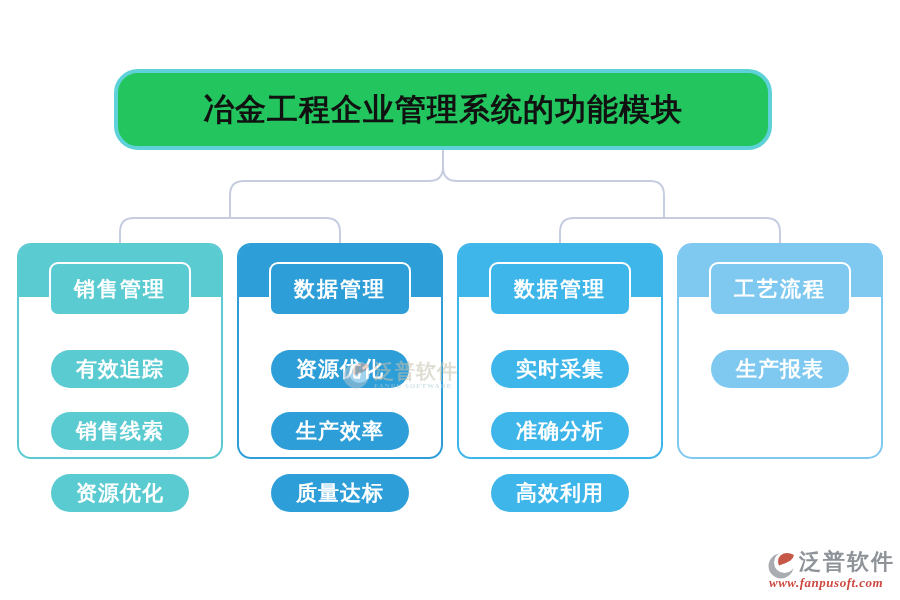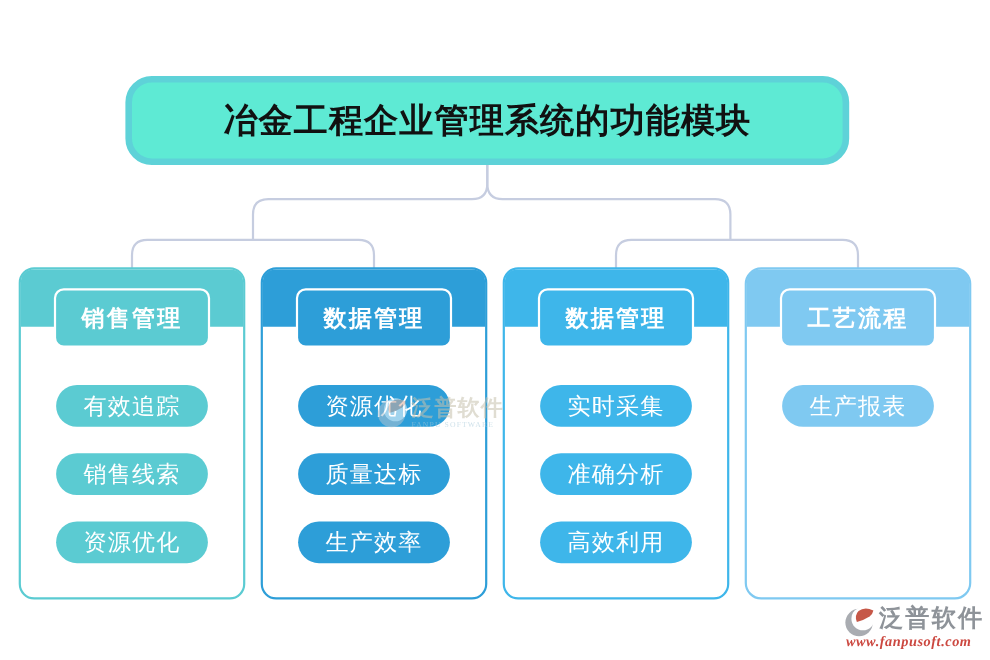--- a/index.html
+++ b/index.html
@@ -5,46 +5,46 @@
   html,body{margin:0;padding:0;}
   body{width:900px;height:600px;background:#ffffff;overflow:hidden;
        font-family:"Liberation Serif","DejaVu Serif",serif;}
   .canvas{position:relative;width:900px;height:600px;background:#fff;}
 
   
   .connectors{position:absolute;left:0;top:0;width:900px;height:600px;pointer-events:none;}
 
   
   .title-box{position:absolute;left:114px;top:69px;width:658px;height:81px;
-             box-sizing:border-box;border:6px solid #0c4a6e;border-radius:24px;
-             background:#5eead4;display:flex;align-items:center;justify-content:center;}
+             box-sizing:border-box;border:4px solid #0c4a6e;border-radius:24px;
+             background:#22c55e;display:flex;align-items:center;justify-content:center;}
   .title-box span{font-size:31px;font-weight:bold;color:#111;letter-spacing:1px;}
 
   
-  .column{position:absolute;top:243px;width:206px;height:302px;box-sizing:border-box;
+  .column{position:absolute;top:243px;width:206px;height:216px;box-sizing:border-box;
           border:2px solid var(--c);border-radius:14px;background:#fff;}
   .band{position:absolute;left:0;top:0;right:0;height:52px;background:var(--c);
         border-radius:11px 11px 0 0;}
   .header-label{position:absolute;top:17px;left:50%;transform:translateX(-50%);
         width:142px;height:54px;box-sizing:border-box;background:var(--c);
         border:2px solid #fff;border-radius:9px;display:flex;align-items:center;
         justify-content:center;}
   .header-label span{color:#fff;font-size:21px;font-weight:bold;letter-spacing:2px;}
   .pills{position:absolute;left:0;right:0;top:105px;display:flex;flex-direction:column;
          align-items:center;gap:24px;}
   .pill{width:138px;height:38px;border-radius:19px;background:var(--c);display:flex;
         align-items:center;justify-content:center;color:#fff;font-size:21px;
-        font-weight:normal;letter-spacing:1px;}
+        font-weight:bold;letter-spacing:1px;}
 
   
   .watermark{position:absolute;left:343px;top:361px;display:flex;align-items:flex-start;
              gap:3px;opacity:0.55;pointer-events:none;}
   .wm-txt{display:flex;flex-direction:column;line-height:1;}
   .wm-main{font-size:20px;font-weight:bold;color:#c7c2ae;letter-spacing:1px;}
-  .wm-sub{font-size:7px;font-weight:normal;color:#a9cada;letter-spacing:1px;margin-top:2px;}
+  .wm-sub{font-size:7px;font-weight:bold;color:#a9cada;letter-spacing:1px;margin-top:2px;}
 
   
   .footer-logo{position:absolute;left:768px;top:551px;}
   .footer-brand-text{position:absolute;left:799px;top:549px;font-size:22px;
         font-weight:bold;color:#8E9399;letter-spacing:2px;line-height:1.2;}
   .footer-url{position:absolute;left:769px;top:575px;font-size:13px;font-weight:bold;
         color:#CC4840;letter-spacing:0.5px;font-style:italic;}
 </style>
 </head>
 <body>
@@ -76,22 +76,22 @@
     </div>
   </div>
 
   <div class="column" style="left: 237px; --c: #2D9ED8;">
     <div class="band"></div>
     <div class="header-label">
       <span>数据管理</span>
     </div>
     <div class="pills">
       <div class="pill">资源优化</div>
+      <div class="pill">生产效率</div>
       <div class="pill">质量达标</div>
-      <div class="pill">生产效率</div>
     </div>
   </div>
 
   <div class="column" style="left: 457px; --c: #3EB6EA;">
     <div class="band"></div>
     <div class="header-label">
       <span>数据管理</span>
     </div>
     <div class="pills">
       <div class="pill">实时采集</div>

